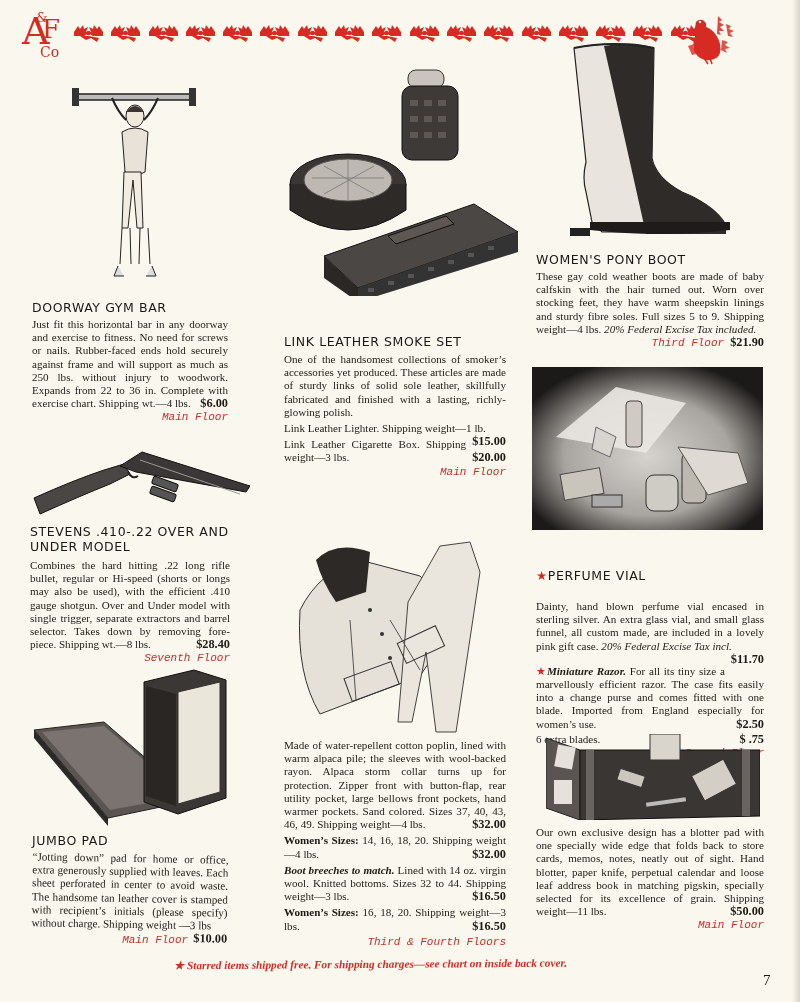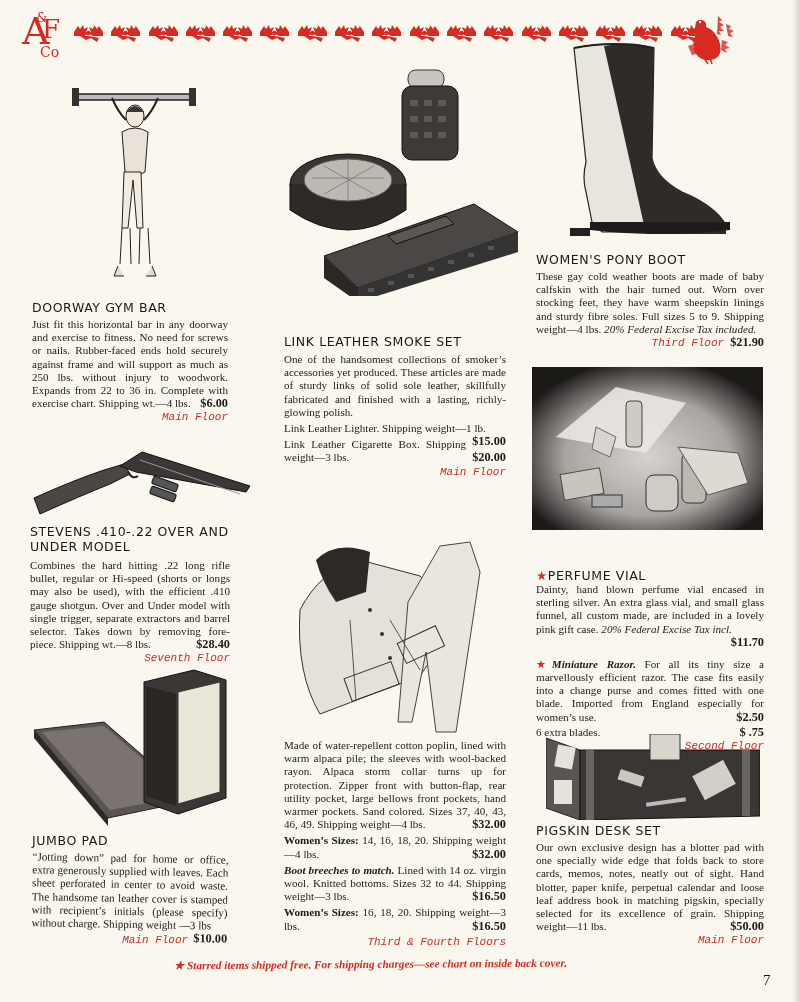--- a/index.html
+++ b/index.html
@@ -404,26 +404,26 @@
     <rect x="60" y="128" width="30" height="12" fill="#aaa" stroke="#333"></rect>
     <rect x="114" y="108" width="32" height="36" rx="8" fill="#cfcbc5" stroke="#333"></rect>
     <rect x="150" y="86" width="24" height="50" rx="6" fill="#bdb8b0" stroke="#333"></rect>
     <path d="M146 80 l60 6 l10 30 l-40 12z" fill="#dedad3" stroke="#555"></path>
   </svg>
 
   <div class="col" style="left:536px;top:568px;width:228px">
     <div class="title">
       <span class="star">★</span><span>PERFUME VIAL</span>
     </div>
-    <div class="body" style="margin-top:0">
+    <div class="body" style="margin-top:17px">
       <span>Dainty, hand blown perfume vial encased in sterling silver. An extra glass vial, and small glass funnel, all custom made, are included in a lovely pink gift case.</span>
       <span class="it">20% Federal Excise Tax incl.</span>
       <span class="price">$11.70</span>
     </div>
-    <div class="body" style="margin-top:22px">
+    <div class="body" style="margin-top:12px">
       <span class="star">★</span><span class="bi">Miniature Razor.</span>
       <span>For all its tiny size a marvellously efficient razor. The case fits easily into a change purse and comes fitted with one blade. Imported from England especially for women’s use.</span>
       <span class="price">$2.50</span>
     </div>
     <div class="body" style="margin-top:2px">
       <span>6 extra blades.</span>
       <span class="price">$ .75</span>
     </div>
     <div class="floor">Second Floor</div>
   </div>
@@ -435,21 +435,20 @@
     <path d="M34 16 l180 0 l0 66 l-180 4z" fill="#3a3634" stroke="#111"></path>
     <rect x="40" y="16" width="8" height="70" fill="#6a6461"></rect>
     <rect x="196" y="16" width="8" height="66" fill="#6a6461"></rect>
     <rect x="104" y="0" width="30" height="26" fill="#d9d4cc" stroke="#333"></rect>
     <rect x="72" y="38" width="26" height="12" fill="#cbc6be" stroke="#333" transform="rotate(18 85 44)"></rect>
     <rect x="150" y="32" width="36" height="28" fill="#d3cec6" stroke="#333" transform="rotate(-28 168 46)"></rect>
     <rect x="100" y="66" width="40" height="4" fill="#bbb" transform="rotate(-8 120 68)"></rect>
   </svg>
 
   <div class="col" style="left:536px;top:823px;width:228px">
-    <div class="title">PIGSKIN DESK SET</div>
     <div class="body" style="margin-top:3px">
       <span>Our own exclusive design has a blotter pad with one specially wide edge that folds back to store cards, memos, notes, neatly out of sight. Hand blotter, paper knife, perpetual calendar and loose leaf address book in matching pigskin, specially selected for its excellence of grain. Shipping weight—11 lbs.</span>
       <span class="price">$50.00</span>
     </div>
     <div class="floor">Main Floor</div>
   </div>
 
   <div class="footnote">
     <span>★</span>
     <span>Starred items shipped free. For shipping charges—see chart on inside back cover.</span>

